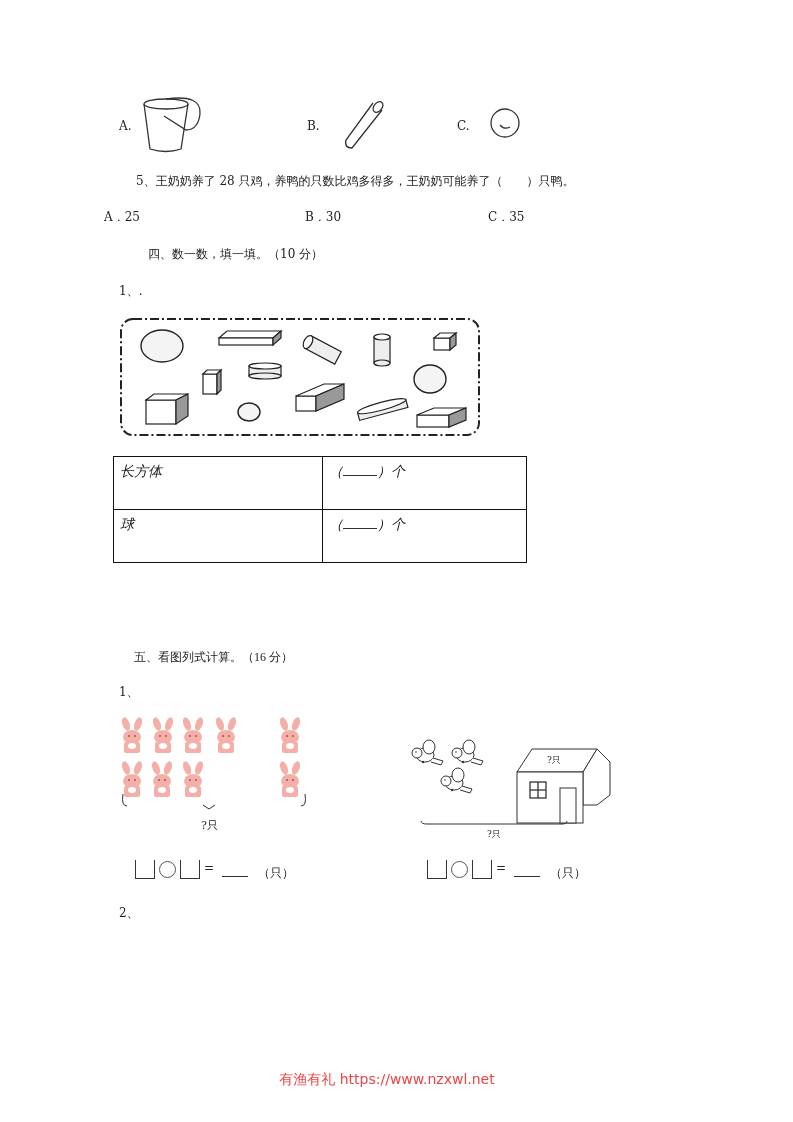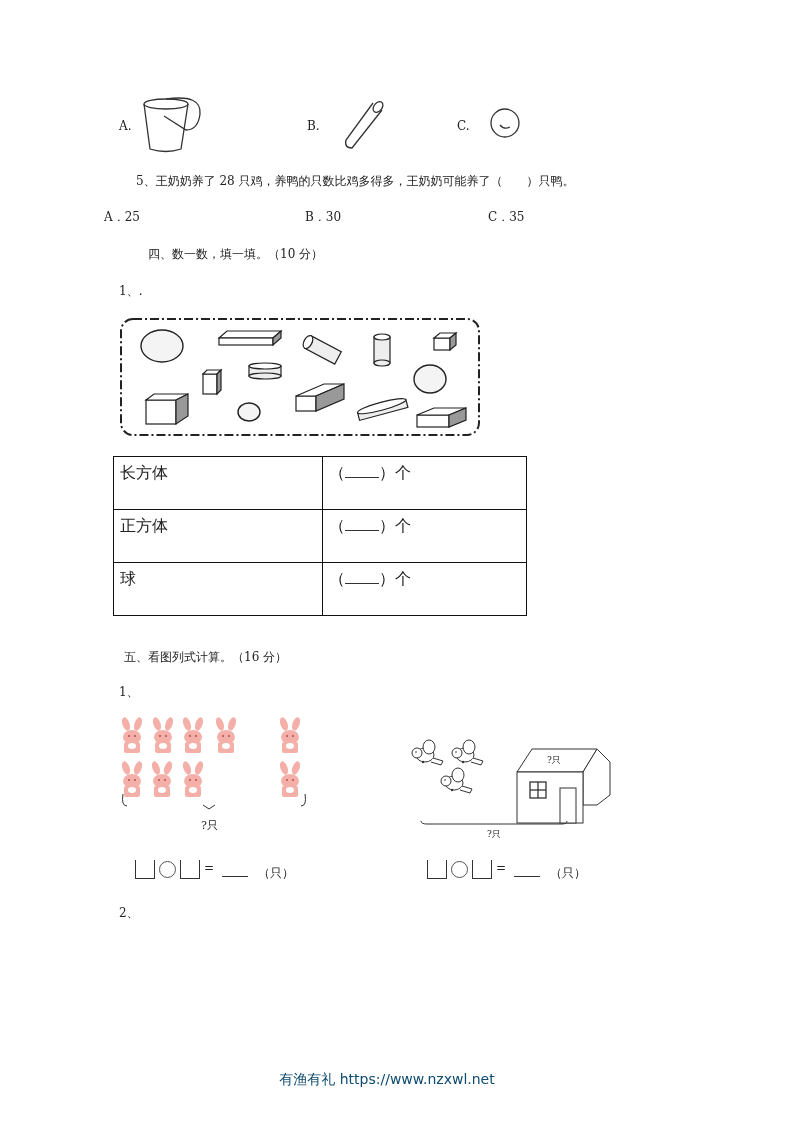--- a/index.html
+++ b/index.html
@@ -5,25 +5,25 @@
   html, body { margin: 0; padding: 0; background: #ffffff; }
   body { width: 793px; height: 1122px; position: relative; overflow: hidden;
          font-family: "DejaVu Serif", "Liberation Serif", serif; color: #222; font-size: 12px; }
   .abs { position: absolute; }
   .txt { white-space: nowrap; line-height: 16px; }
   .opt-label { font-size: 12px; }
   svg { display: block; }
   table.count-table { position: absolute; left: 113px; top: 456px; width: 414px;
      border-collapse: collapse; }
   table.count-table td { border: 1px solid #111; height: 46px; vertical-align: top;
-     padding: 6px 6px 0 6px; font-size: 16px; }
+     padding: 6px 6px 0 6px; font-size: 14px; font-style: italic; }
   table.count-table td.c1 { width: 196px; }
   .blank { display: inline-block; width: 34px; border-bottom: 1px solid #333; height: 10px; vertical-align: baseline; }
   .footer { position: absolute; left: 0; width: 774px; top: 1071px; text-align: center;
-     font-family: "DejaVu Sans", "Liberation Sans", sans-serif; font-size: 14px; color: #0c4a6e; }
+     font-family: "DejaVu Sans", "Liberation Sans", sans-serif; font-size: 14px; color: #ef4444; }
   .eq { position: absolute; display: flex; align-items: flex-end; }
   .eq .box { width: 18px; height: 18px; border-left: 1.5px solid #333; border-right: 1.5px solid #333; border-bottom: 1.5px solid #333; }
   .eq .circ { width: 15px; height: 15px; border: 1px solid #555; border-radius: 50%; margin: 0 4px 1px 4px; }
   .eq .eqsign { font-size: 12px; margin: 0 4px 6px 4px; line-height: 10px; }
   .eq .line { width: 26px; border-bottom: 1.5px solid #333; margin: 0 10px 2px 4px; }
   .eq .unit { font-size: 12px; line-height: 12px; }
 </style>
 </head>
 <body>
 
@@ -112,31 +112,27 @@
   </svg>
 </div>
 
 <table class="count-table">
   <tbody>
       <tr>
     <td class="c1">长方体</td>
     <td><span>（</span><span class="blank"></span><span>）个</span></td>
   </tr>
   <tr>
-    <td class="c1">正方体</td>
-    <td><span>（</span><span class="blank"></span><span>）个</span></td>
-  </tr>
-  <tr>
     <td class="c1">球</td>
     <td><span>（</span><span class="blank"></span><span>）个</span></td>
   </tr>
 </tbody>
   </table>
 
-<div class="abs txt" style="left:124px; top:649px;">五、看图列式计算。（16 分）</div>
+<div class="abs txt" style="left:134px; top:649px;font-family:Liberation Serif, serif;">五、看图列式计算。（16 分）</div>
 <div class="abs txt" style="left:119px; top:684px;">1、</div>
 
 <div class="abs" style="left:115px; top:716px;">
   <svg width="200" height="120" viewBox="0 0 200 120">
     <defs>
       <g id="rabbit">
         <ellipse cx="6" cy="6" rx="3.5" ry="7" fill="#f4b0a8" transform="rotate(-20 6 6)"></ellipse>
         <ellipse cx="18" cy="6" rx="3.5" ry="7" fill="#f4b0a8" transform="rotate(20 18 6)"></ellipse>
         <ellipse cx="12" cy="19" rx="9" ry="7" fill="#f4b0a8"></ellipse>
         <circle cx="9" cy="18" r="1" fill="#b05050"></circle>

